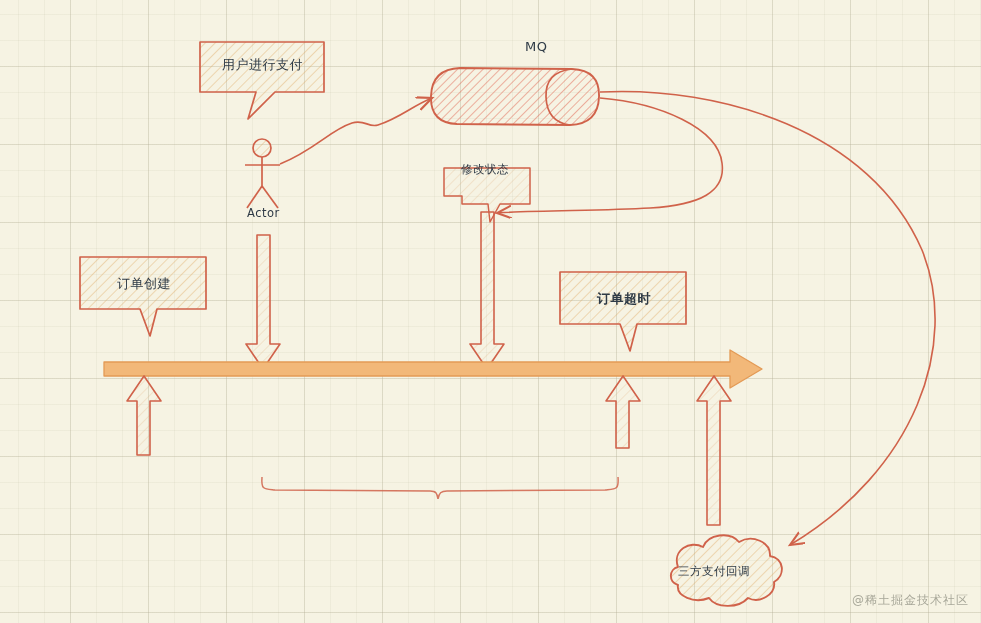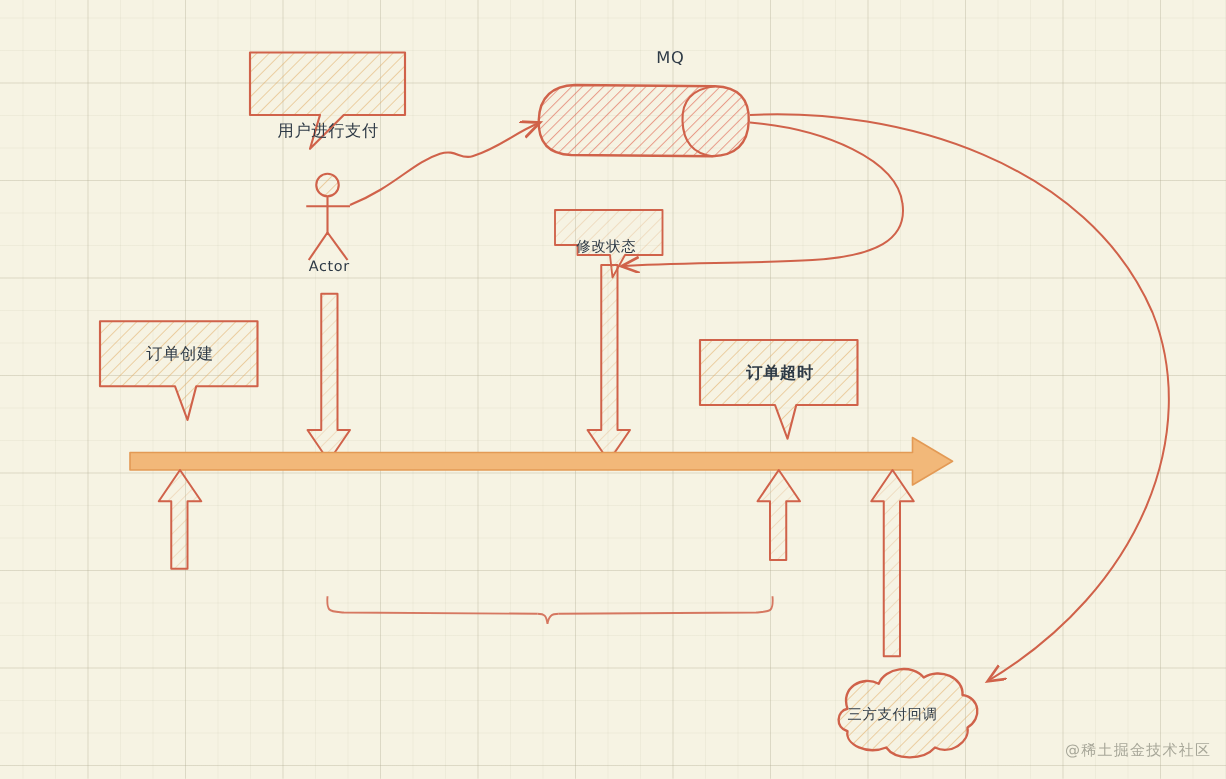--- a/index.html
+++ b/index.html
@@ -112,27 +112,27 @@
     </g>
 
     <g>
       <path d="M678,567 C672,550 690,540 703,547 C708,534 730,531 739,542
                C752,534 771,542 770,556 C784,558 786,575 774,582
                C776,594 760,604 748,598 C738,609 716,608 709,598
                C694,604 676,596 678,585 C668,582 669,569 678,567 Z" fill="url(#hwarm)" stroke="#d0624a" stroke-width="1.9" stroke-linejoin="round"></path>
     </g>
   </svg>
 
-  <div class="lbl" style="left:222px;top:58px;margin-top:41px;">用户进行支付</div>
+  <div class="lbl" style="left:222px;top:58px;">用户进行支付</div>
 
   <div class="lbl" style="left:505px;top:40px;margin-left:20px;">MQ</div>
 
   <div class="lbl lbl-sm" style="left:247px;top:208px;text-align:center;">Actor</div>
 
-  <div class="lbl lbl-sm" style="left:461px;top:192px;">修改状态</div>
+  <div class="lbl lbl-sm" style="left:461px;top:164px;">修改状态</div>
 
   <div class="lbl" style="left:117px;top:277px;text-align:right;">订单创建</div>
 
   <div class="lbl" style="left:597px;top:292px;font-weight:bold;">订单超时</div>
 
   <div class="lbl lbl-sm" style="left:678px;top:566px;">三方支付回调</div>
 
   <div class="watermark">@稀土掘金技术社区</div>
 
 </div>

